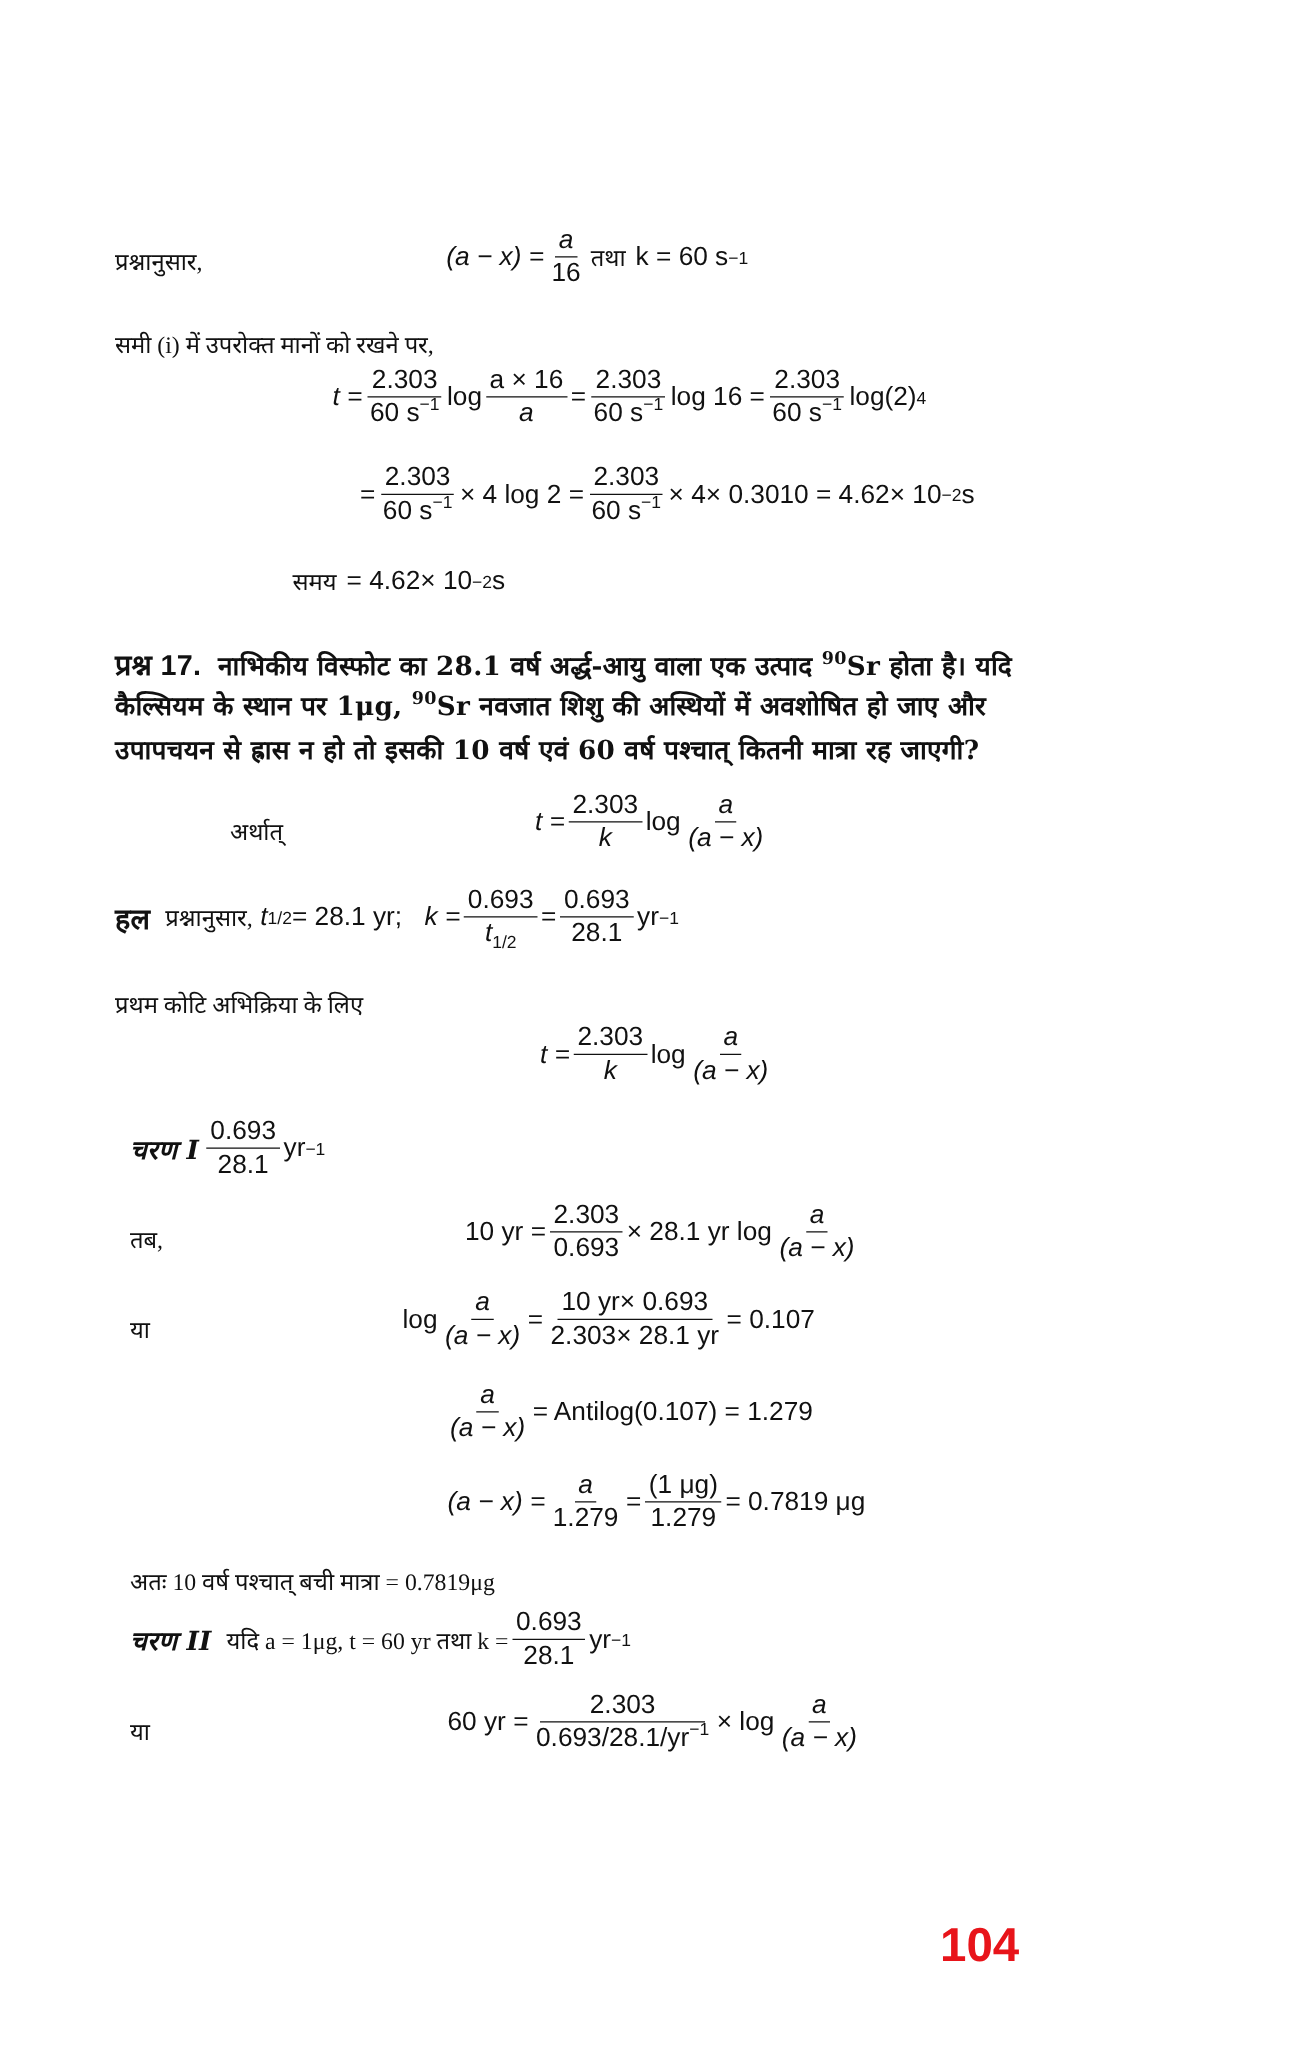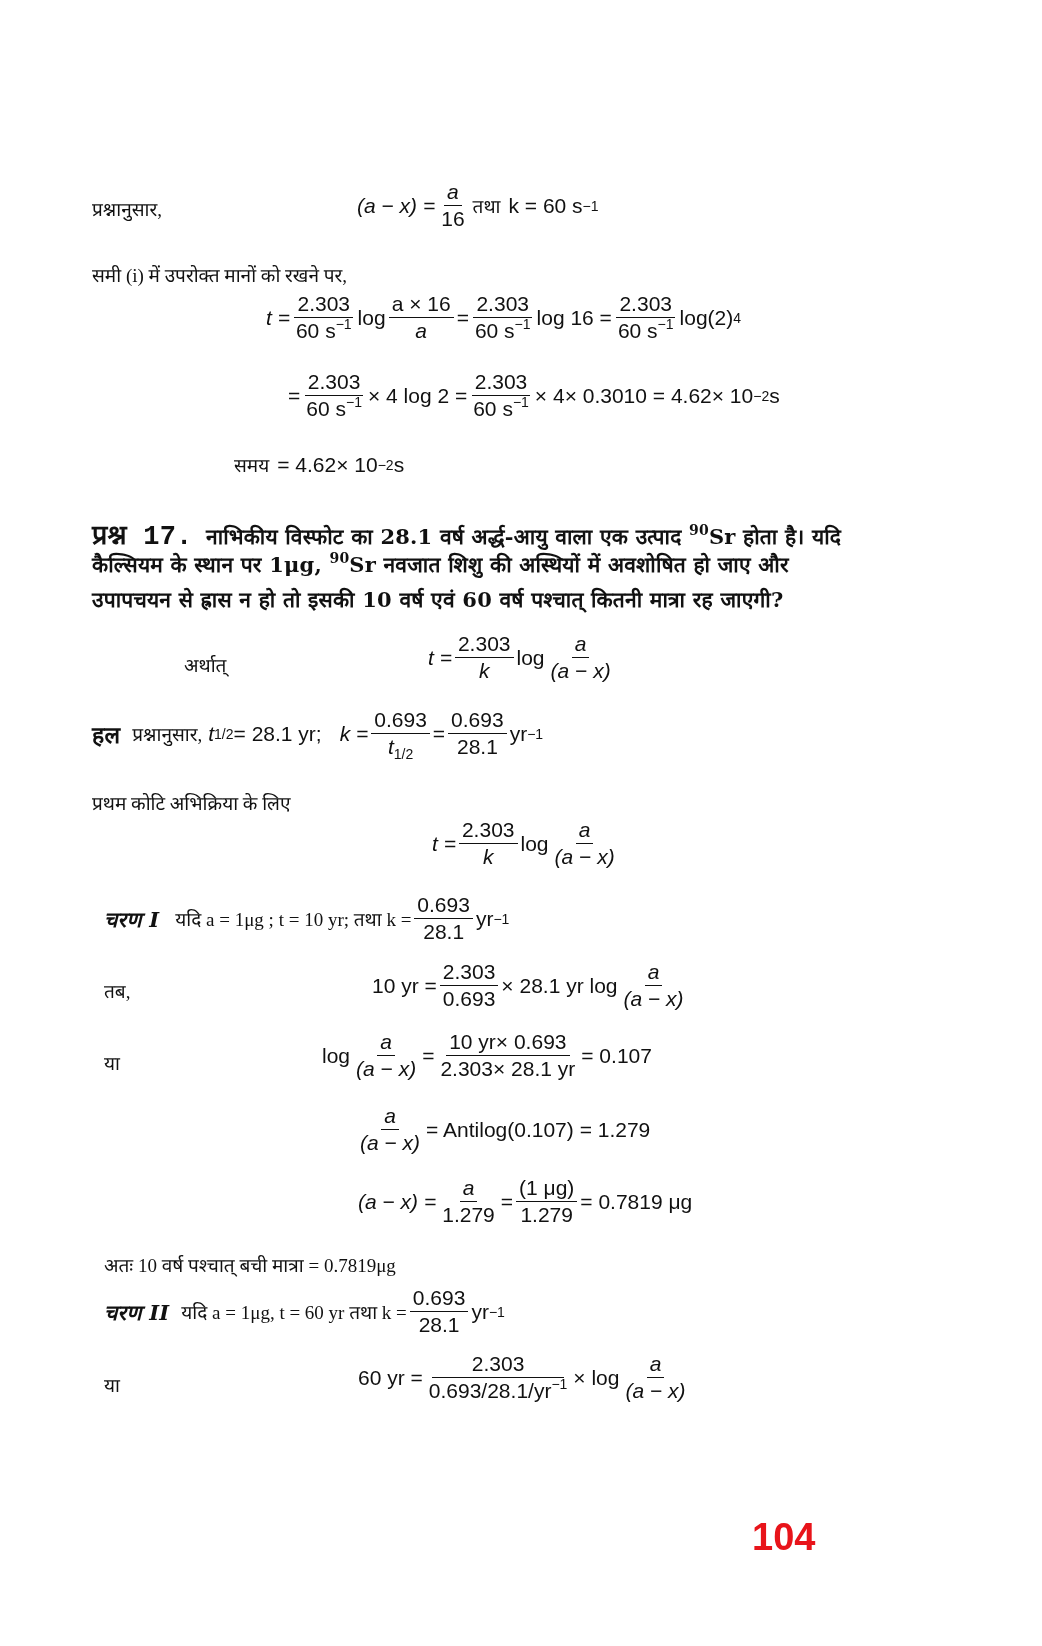--- a/index.html
+++ b/index.html
@@ -8,21 +8,21 @@
   .abs { position:absolute; white-space:nowrap; }
   .hi { font-family:Liberation Serif, serif; font-size:19px; }
   .hib { font-family:"DejaVu Serif", serif; font-size:21px; font-weight:bold; letter-spacing:0.2px; }
   .m { font-family:"Liberation Sans", sans-serif; font-size:21px; display:inline-flex; align-items:center; }
   .it { font-style:italic; }
   .frac { display:inline-flex; flex-direction:column; align-items:center; vertical-align:middle; margin:0 3px; line-height:1.15; }
   .frac .num { padding:0 3px 1px 3px; border-bottom:1.6px solid #111; }
   .frac .den { padding:1px 3px 0 3px; }
   sup { font-size:14px; vertical-align:9px; line-height:0; }
   sub { font-size:14px; vertical-align:-5px; line-height:0; }
-  .pn { font-family:"Liberation Sans", sans-serif; font-weight:bold; font-size:38px; color:#e8141a; }
+  .pn { font-family:"Liberation Sans", sans-serif; font-weight:bold; font-size:38px; color:#e8141a;margin-top:20px; }
   .sp { display:inline-block; width:6px; }
 </style>
 </head>
 <body>
 
 <div class="abs hi" style="left:92px; top:196px;">प्रश्नानुसार,</div>
 <div class="abs m" style="left:357px; top:180px;">
   <span class="it">(a − x) =</span>
   <span class="frac">
       <span class="num it">a</span>
@@ -77,21 +77,21 @@
 </div>
 
 <div class="abs m" style="left:234px; top:452px;">
   <span class="hi" style="margin-right:8px;">समय</span>
   <span>= 4.62× 10</span>
     <sup>−2</sup>
     <span> s</span>
 </div>
 
 <div class="abs hib" style="left:92px; top:515px;">
-  <span style="font-family:Liberation Mono, monospace; font-size:27px;">प्रश्न 17.</span>
+  <span style="font-family:Liberation Sans, sans-serif; font-size:23px;">प्रश्न 17.</span>
   <span class="sp"></span><span>नाभिकीय विस्फोट का 28.1 वर्ष अर्द्ध-आयु वाला एक उत्पाद </span><sup>90</sup><span>Sr होता है। यदि</span>
 </div>
 <div class="abs hib" style="left:92px; top:550px;">
   <span>कैल्सियम के स्थान पर 1μg, </span><sup>90</sup><span>Sr नवजात शिशु की अस्थियों में अवशोषित हो जाए और</span>
 </div>
 <div class="abs hib" style="left:92px; top:585px;">उपापचयन से ह्रास न हो तो इसकी 10 वर्ष एवं 60 वर्ष पश्चात् कितनी मात्रा रह जाएगी?</div>
 
 <div class="abs hi" style="left:184px; top:652px;">अर्थात्</div>
 <div class="abs m" style="left:428px; top:632px;">
   <span class="it">t =</span>
@@ -135,22 +135,21 @@
       <span class="den it">k</span>
     </span>
   <span>log</span>
   <span class="frac">
       <span class="num it">a</span>
       <span class="den it">(a − x)</span>
     </span>
 </div>
 
 <div class="abs m" style="left:104px; top:893px;">
-  <span class="hib it" style="margin-right:16px;">चरण I</span>
-  <span class="hi">यदि a = 1μg ; t = 10 yr; तथा k =</span>
+  <span class="hib it" style="margin-right:3px;">चरण I</span>
   <span class="frac">
       <span class="num">0.693</span>
       <span class="den">28.1</span>
     </span>
   <span>yr</span>
     <sup>−1</sup>
 </div>
 
 <div class="abs hi" style="left:104px; top:978px;">तब,</div>
 <div class="abs m" style="left:372px; top:960px;">

